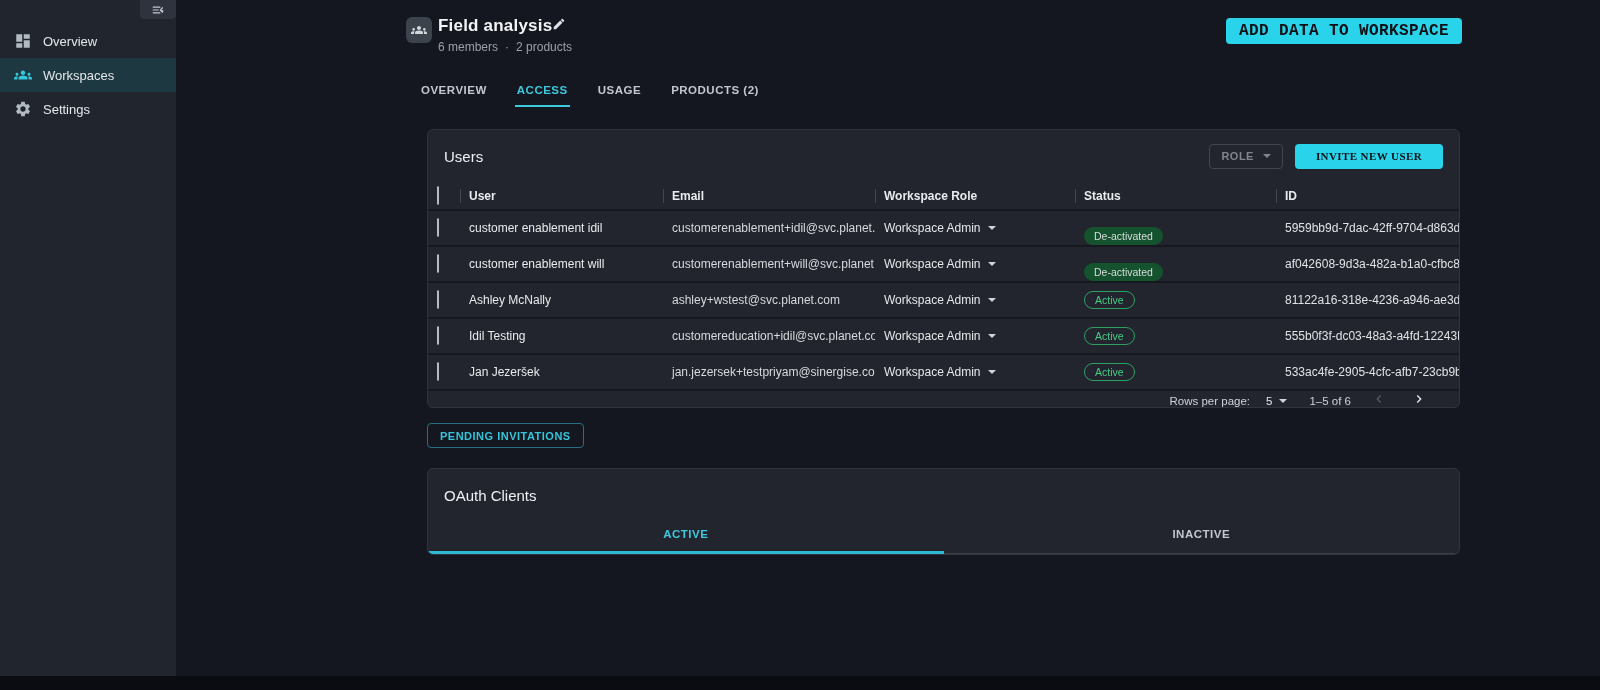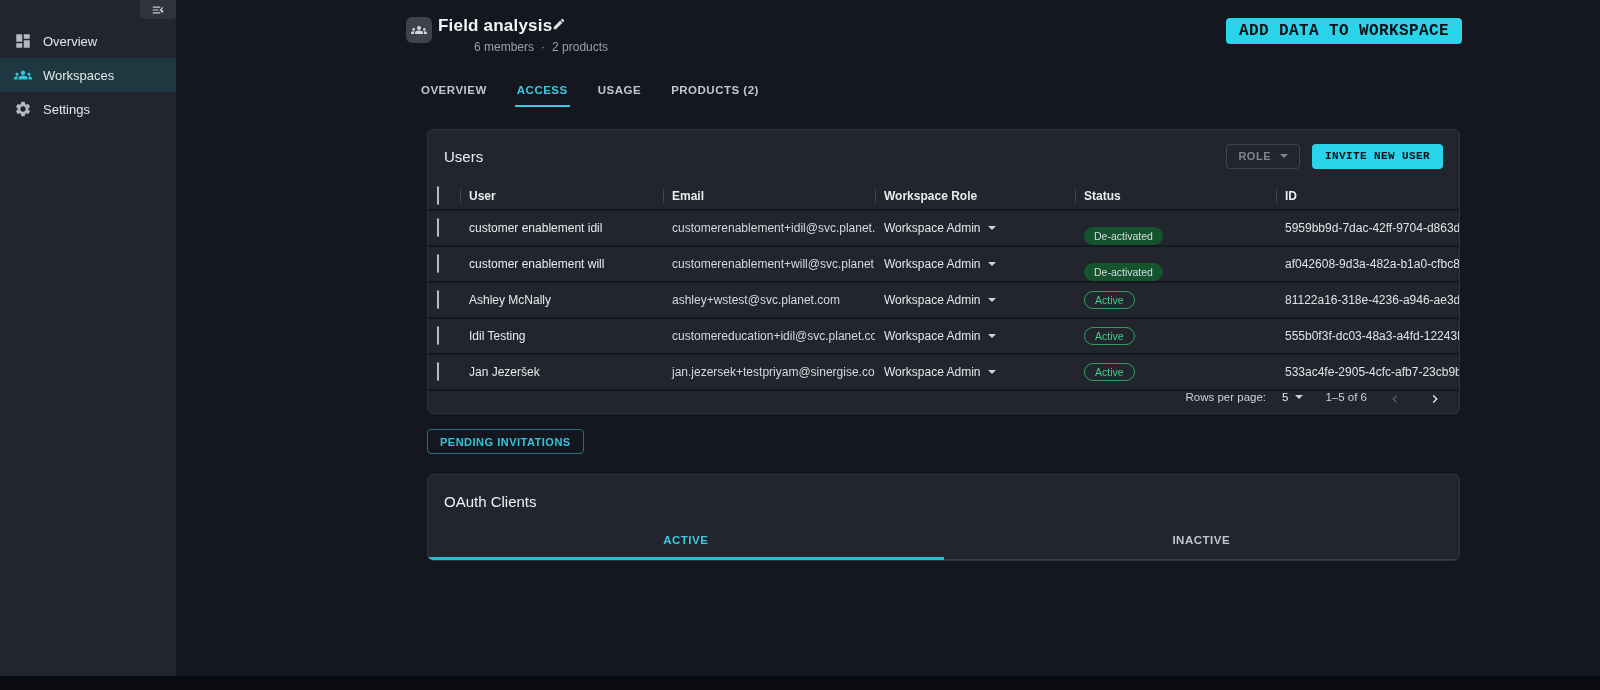--- a/index.html
+++ b/index.html
@@ -35,21 +35,21 @@
 
   .page-header { display:flex; align-items:flex-start; padding:16px 138px 0 230px; }
   .ws-avatar {
     width:26px; height:26px; background:#3d434c; border-radius:6px;
     display:flex; align-items:center; justify-content:center; margin-right:6px; margin-top:1px;
   }
   .ws-avatar svg { width:16px; height:16px; fill:#d3d7dc; }
   .title-row { display:flex; align-items:center; gap:0; }
   .page-title { font-size:17px; font-weight:700; color:#f2f4f6; letter-spacing:.2px; }
   .edit-icon svg { width:14px; height:14px; fill:#dfe2e6; cursor:pointer; }
-  .page-subtitle { margin-top:4px; font-size:12px; color:#9aa0a9; display:flex; gap:7px;margin-left:36px; }
+  .page-subtitle { margin-top:4px; font-size:12px; color:#9aa0a9; display:flex; gap:7px; }
   .add-data-btn {
     margin-left:auto; height:26px; padding:0 13px; border:none; border-radius:4px;
     background:#29d3ea; color:#0d1117; font-family:Liberation Mono, monospace;
     font-size:16px; font-weight:700; letter-spacing:.4px; cursor:pointer; margin-top:2px;
   }
 
   .tabs { display:flex; gap:26px; margin:30px 0 0 243px; }
   .tab {
     font-size:11.5px; font-weight:700; letter-spacing:.5px; color:#c3c7cd;
     padding:0 2px 9px; cursor:pointer; border-bottom:2px solid transparent;
@@ -65,44 +65,44 @@
   .panel-head { height:52px; display:flex; align-items:center; padding:0 16px; }
   .panel-title { font-size:15px; font-weight:500; color:#eef0f3; }
   .head-actions { margin-left:auto; display:flex; gap:12px; align-items:center; }
   .role-btn {
     height:25px; padding:0 11px; background:transparent; border:1px solid #41464e;
     border-radius:4px; color:#81868e; font-family:inherit; font-size:11px; font-weight:700;
     letter-spacing:.5px; display:flex; align-items:center; gap:9px; cursor:pointer;
   }
   .caret { width:0; height:0; border-left:4px solid transparent; border-right:4px solid transparent; border-top:4px solid #81868e; }
   .invite-btn {
-    height:25px; padding:0 13px; border:none; border-radius:4px; background:#29d3ea;
-    color:#0d1117; font-family:Liberation Mono, monospace; font-size:11px; font-weight:700; letter-spacing:.4px; cursor:pointer;
+    height:25px; padding:0 21px; border:none; border-radius:4px; background:#29d3ea;
+    color:#0d1117; font-family:Liberation Serif, serif; font-size:11px; font-weight:700; letter-spacing:.4px; cursor:pointer;
   }
 
   .grid-row { display:grid; grid-template-columns:32px 203px 212px 200px 201px 1fr; align-items:center; }
   .header-row { height:27px; }
   .hcell { position:relative; padding-left:9px; font-size:12px; font-weight:700; color:#e9ebee; }
   .hcell::before { content:''; position:absolute; left:0; top:50%; transform:translateY(-50%); width:1px; height:14px; background:#42464e; }
   .checkbox { width:15px; height:15px; border:1.5px solid #b7bcc3; border-radius:4px; margin-left:9px; cursor:pointer; background:transparent; }
 
   .data-row { height:36px; border-top:2px solid #15181e; }
   .cell { padding-left:9px; font-size:12px; white-space:nowrap; overflow:hidden; }
   .user-cell { color:#e9ebee; }
   .email-cell { color:#d6d9dd; }
   .role-cell { display:flex; align-items:center; gap:7px; color:#e4e7ea; }
   .role-caret { border-top-color:#cfd3d8; }
   .badge { display:inline-block; font-size:10.5px; border-radius:10px; }
   .badge-deactivated { background:#14532d; color:#d8dbdf; padding:3px 10px;margin-top:16px; }
   .badge-active { border:1px solid #2f9e63; color:#45cc85; padding:2px 10px; }
   .id-cell { color:#e0e3e6; }
 
   .panel-footer {
-    height:24px; border-top:2px solid #15181e; display:flex; align-items:flex-start;
-    justify-content:flex-end; gap:16px; padding-right:12px; font-size:11.5px; color:#ced2d7;
+    height:18px; border-top:2px solid #15181e; display:flex; align-items:flex-end;
+    justify-content:flex-end; gap:16px; padding-right:28px; font-size:11.5px; color:#ced2d7;
   }
   .rpp-select { display:flex; align-items:center; gap:7px; cursor:pointer; color:#e4e7ea; }
   .rpp-select .caret { border-top-color:#cfd3d8; }
   .pager-range { margin-left:6px; }
   .pg-btn { background:none; border:none; display:flex; align-items:center; cursor:pointer; padding:0 4px; }
   .pg-btn svg { width:16px; height:16px; }
   .pg-prev svg { fill:#565b63; }
   .pg-next svg { fill:#e9ebee; }
 
   .pending-btn {

